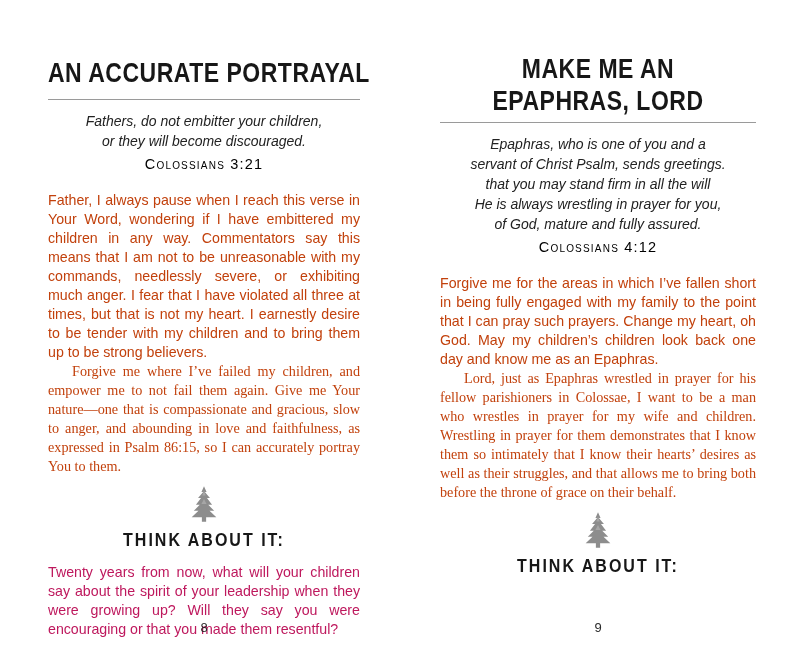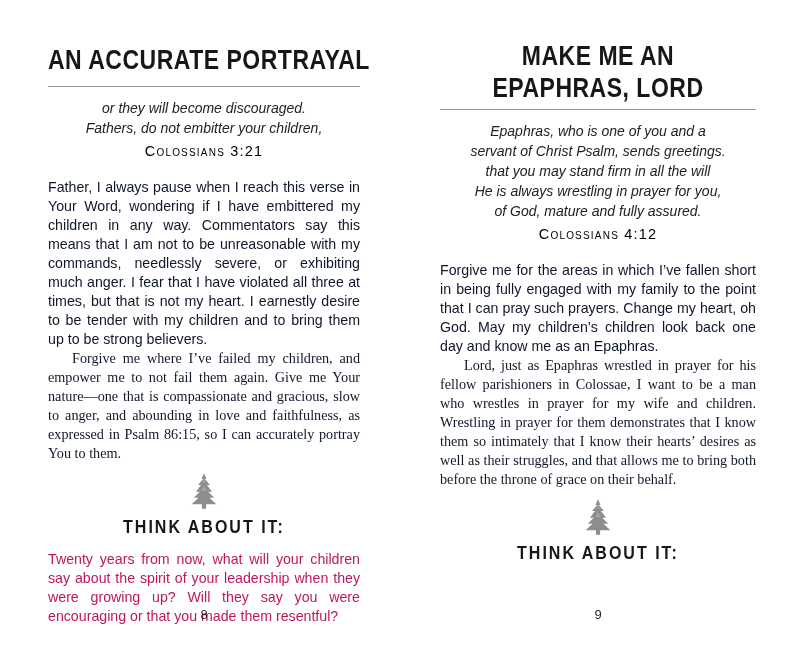--- a/index.html
+++ b/index.html
@@ -10,21 +10,21 @@
     width: 800px;
     height: 650px;
     background: #ffffff;
     font-family: "Liberation Sans", sans-serif;
     color: #1e1e1e;
     position: relative;
     overflow: hidden;
   }
   .page {
     position: absolute;
-    top: 0;
+    top: 13px;
     height: 636px;
   }
   .page-left  { left: 48px;  width: 312px; }
   .page-right { left: 440px; width: 316px; }
 
   .chapter-title {
     margin-top: 44px;
     text-align: center;
     font-weight: bold;
     font-size: 23px;
@@ -62,21 +62,21 @@
     letter-spacing: 1.2px;
     font-size: 14.5px;
     color: #000000;
   }
 
   .prayer-body {
     margin-top: 17px;
     font-size: 14.2px;
     line-height: 19px;
     text-align: justify;
-    color: #0f172a;
+    color: #c2410c;
   }
   .prayer-body p { margin: 0; }
   .prayer-body p + p { text-indent: 24px; font-family: Liberation Serif, serif; }
 
   .tree-wrap {
     text-align: center;
     margin-top: 9px;
     line-height: 0;
   }
 
@@ -112,22 +112,22 @@
 </style>
 </head>
 <body>
 
 <section class="page page-left">
   <h1 class="chapter-title">
     <span class="title-line">AN ACCURATE PORTRAYAL</span>
   </h1>
   <hr class="title-rule">
   <blockquote class="verse" style="margin:11px 0 0 0;">
+    <span class="verse-line">Fathers, do not embitter your children,</span>
     <span class="verse-line">or they will become discouraged.</span>
-    <span class="verse-line">Fathers, do not embitter your children,</span>
     <div class="verse-reference">Colossians 3:21</div>
   </blockquote>
   <div class="prayer-body">
     <p>Father, I always pause when I reach this verse in Your Word, wondering if I have embittered my children in any way. Commentators say this means that I am not to be unreasonable with my commands, needlessly severe, or exhibiting much anger. I fear that I have violated all three at times, but that is not my heart. I earnestly desire to be tender with my children and to bring them up to be strong believers.</p>
     <p>Forgive me where I’ve failed my children, and empower me to not fail them again. Give me Your nature—one that is compassionate and gracious, slow to anger, and abounding in love and faithfulness, as expressed in Psalm 86:15, so I can accurately portray You to them.</p>
   </div>
   <div class="tree-wrap">
     <svg width="34" height="38" viewBox="0 0 40 44" aria-hidden="true">
       <path fill="#8d8d8d" d="M20 1 L17 8 L19 8 L13 15 L16.5 15 L10.5 23 L15 23 L8 30 L13.5 30 L5.5 37.5 L17.5 37.5 L17.5 43 L22.5 43 L22.5 37.5 L34.5 37.5 L26.5 30 L32 30 L25 23 L29.5 23 L23.5 15 L27 15 L21 8 L23 8 Z"></path>
       <path fill="#a6a6a6" d="M20 6 L18 12 L22 12 Z M20 16 L17 22 L23 22 Z"></path>

